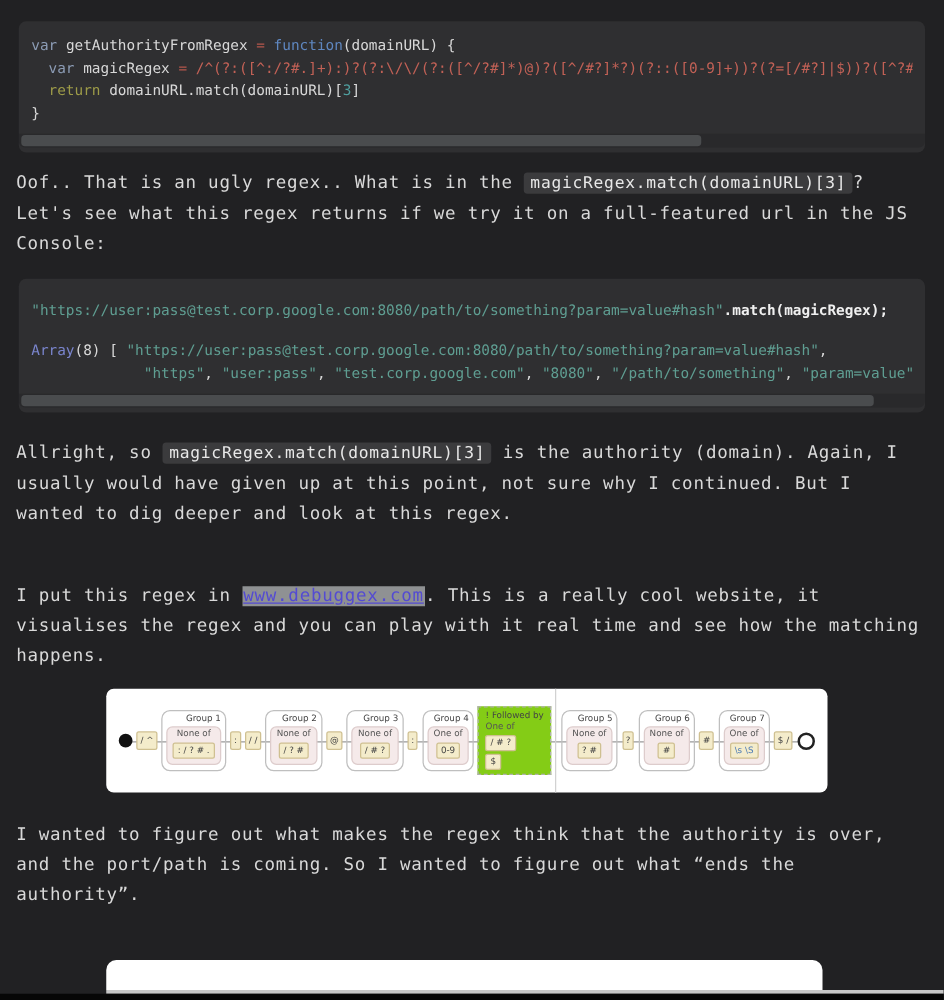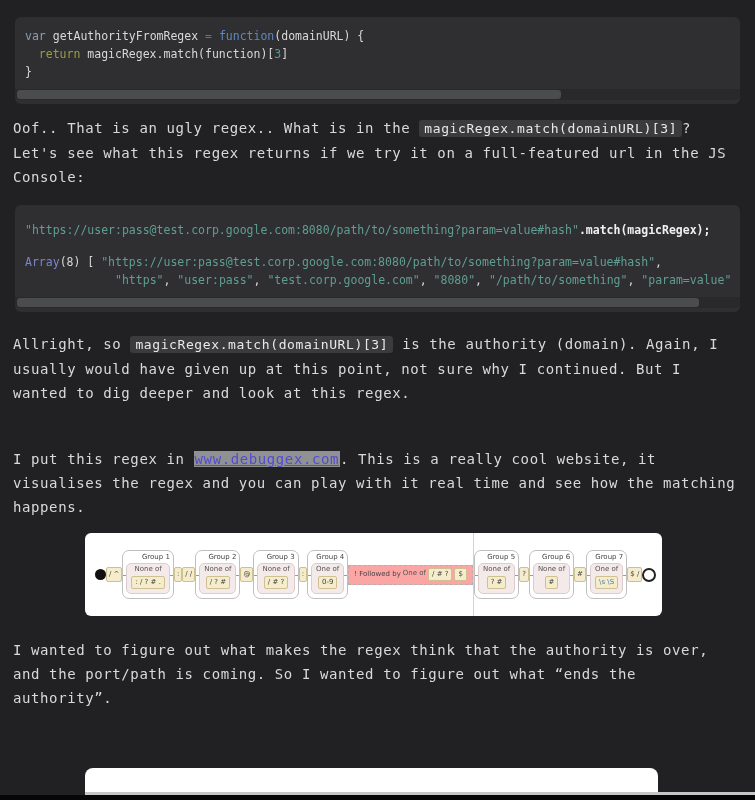--- a/index.html
+++ b/index.html
@@ -85,41 +85,42 @@
     background:#f5eaea;border:1px solid #ddcccc;border-radius:5px;
     padding:2px 4px 4px;display:flex;flex-direction:column;align-items:center;gap:2px;
   }
   .d-mode{font-size:7px;line-height:1.1;color:#555;white-space:nowrap;}
   .d-chars{
     background:#f4eccb;border:1px solid #cfc091;border-radius:2px;
     font-size:7px;line-height:1;padding:2px 3px;color:#444;white-space:nowrap;
   }
   .d-chars.blue{color:#4a7ab5;}
   .d-look{
-    border:1px dashed #b0b0b0;padding:2px 5px 3px;z-index:1;background:#fca5a5;
-    display:flex;align-items:center;gap:2px;
+    border:1px dashed #b0b0b0;padding:2px 5px 3px;z-index:1;background:#84cc16;
+    display:flex;flex-direction:column;align-items:flex-start;gap:2px;
   }
   .d-div{width:1px;align-self:stretch;background:#d2d2d2;flex:none;z-index:1;}
 
   
   #box2{
     position:absolute;left:85px;top:768px;width:573px;height:24px;
     background:#ffffff;border-radius:8px 8px 0 0;
   }
   #graybar{position:absolute;left:85px;right:0;top:792px;height:3px;background:#c6c6c6;}
   #blackbar{position:absolute;left:0;top:795px;width:755px;height:5px;background:#060606;}
 </style>
 </head>
 <body>
 
 <div id="article">
 
   <div class="codeblock" id="code1">
     <div class="codeline"><span class="tk-kw">var </span><span class="tk-plain">getAuthorityFromRegex </span><span class="tk-op">= </span><span class="tk-kw2">function</span><span class="tk-plain">(domainURL) {</span></div>
-    <div class="codeline"><span class="tk-ret">  return </span><span class="tk-plain">magicRegex.match(function)[</span><span class="tk-num">3</span><span class="tk-plain">]</span></div>
+    <div class="codeline"><span class="tk-kw">  var </span><span class="tk-plain">magicRegex </span><span class="tk-op">= </span><span class="tk-regex">/^(?:([^:/?#.]+):)?(?:\/\/(?:([^/?#]*)@)?([^/#?]*?)(?::([0-9]+))?(?=[/#?]|$))?([^?#</span></div>
+    <div class="codeline"><span class="tk-ret">  return </span><span class="tk-plain">domainURL.match(domainURL)[</span><span class="tk-num">3</span><span class="tk-plain">]</span></div>
     <div class="codeline"><span class="tk-plain">}</span></div>
     <div class="hscroll">
       <div class="thumb" style="width: 75%;"></div>
     </div>
   </div>
 
   <p class="para" id="p1"><span class="tk-text">Oof.. That is an ugly regex.. What is in the </span><span class="tk-code">magicRegex.match(domainURL)[3]</span><span class="tk-text">? Let's see what this regex returns if we try it on a full-featured url in the JS Console:</span></p>
 
   <div class="codeblock" id="code2">
     <div class="codeline"><span class="tk-str">"https://user:pass@test.corp.google.com:8080/path/to/something?param=value#hash"</span><span class="tk-bold">.match(magicRegex);</span></div>

